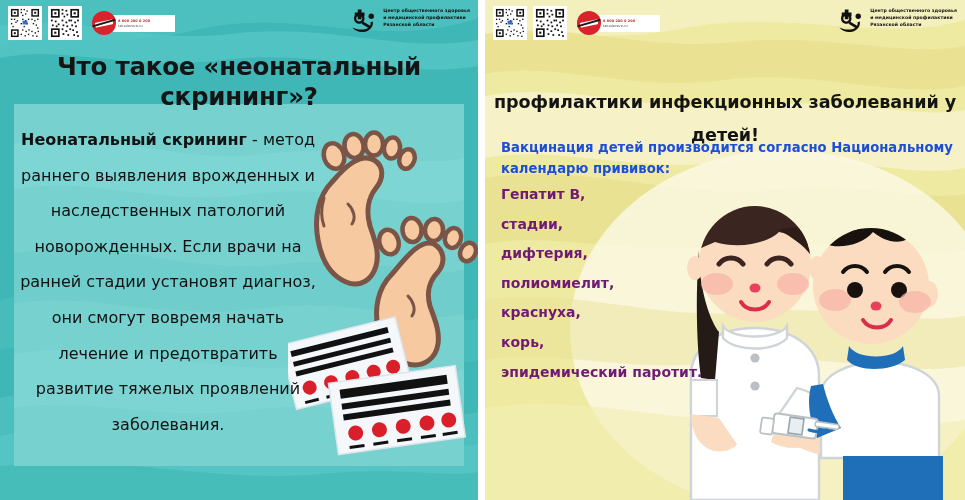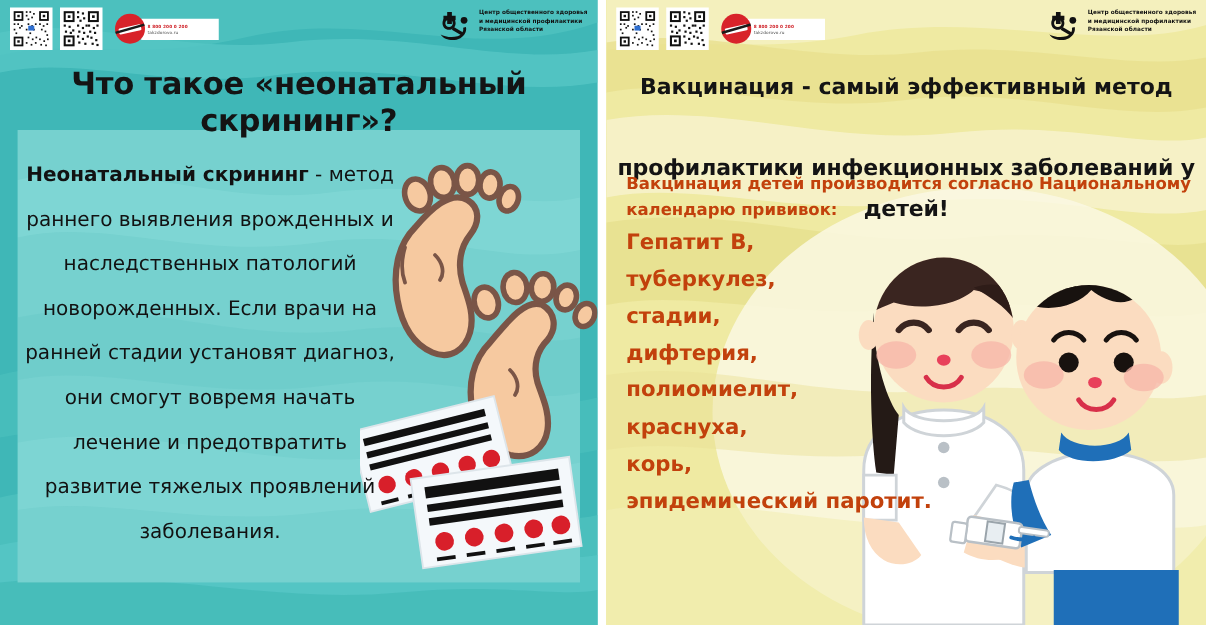--- a/index.html
+++ b/index.html
@@ -214,40 +214,40 @@
     line-height: 33px;
   }
   .right-title .l2 { letter-spacing: -0.1px; margin-top: 32px; }
 
   .right-sub {
     position: absolute;
     left: 16px;
     top: 137px;
     width: 452px;
     z-index: 5;
-    color: #c2410c;
+    color: #1d4ed8;
     font-weight: bold;
     font-size: 13.2px;
     line-height: 21px;
   }
 
   .vaccine-list {
     position: absolute;
     left: 16px;
     top: 180px;
     width: 300px;
     z-index: 5;
     margin: 0;
     padding: 0;
     list-style: none;
   }
   .vaccine-list li {
-    font-size: 17px;
+    font-size: 14px;
     line-height: 29.6px;
-    color: #c2410c;
+    color: #701a75;
     font-weight: bold;
     white-space: nowrap;
   }
 
   .nurse-art {
     position: absolute;
     right: 0px;
     bottom: 0px;
     width: 290px;
     height: 320px;
@@ -614,32 +614,30 @@
         </svg>
         <div class="org-text">
           <span>Центр общественного здоровья</span>
           <span>и медицинской профилактики</span>
           <span>Рязанской области</span>
         </div>
       </div>
     </div>
 
     <div class="right-title">
-      <div>Вакцинация - самый эффективный метод</div>
       <div class="l2">профилактики инфекционных заболеваний у детей!</div>
     </div>
 
     <div class="right-sub">
       <div>Вакцинация детей производится согласно Национальному</div>
       <div>календарю прививок:</div>
     </div>
 
     <ul class="vaccine-list">
       <li>Гепатит В,</li>
-      <li>туберкулез,</li>
       <li>стадии,</li>
       <li>дифтерия,</li>
       <li>полиомиелит,</li>
       <li>краснуха,</li>
       <li>корь,</li>
       <li>эпидемический паротит.</li>
     </ul>
 
     <svg class="nurse-art" viewBox="0 0 290 320">
       <defs>

